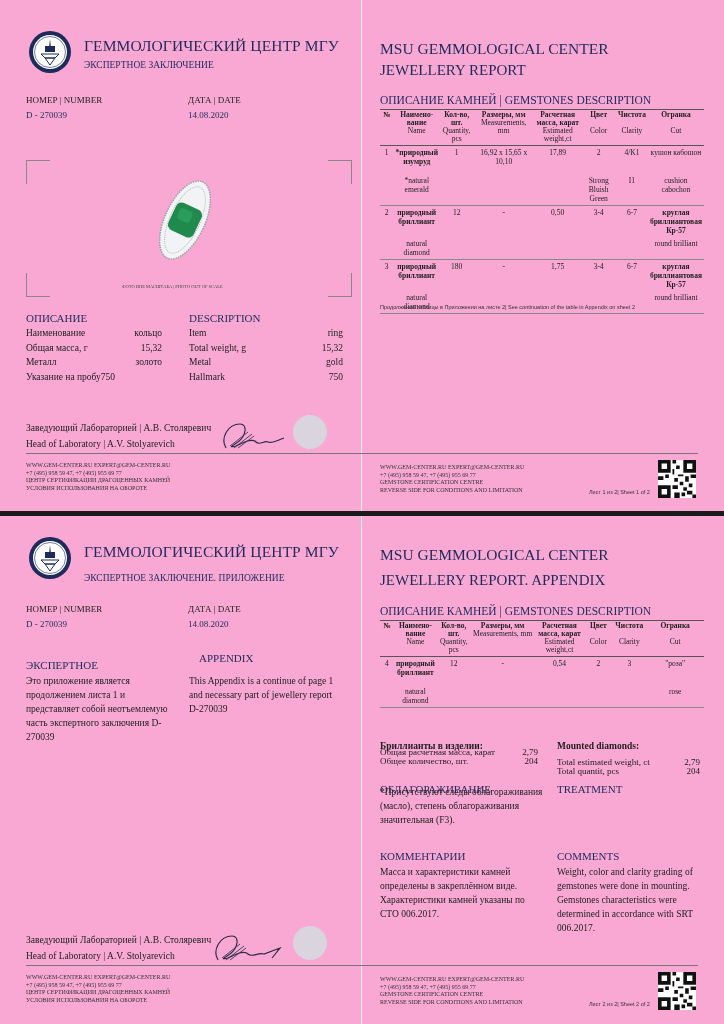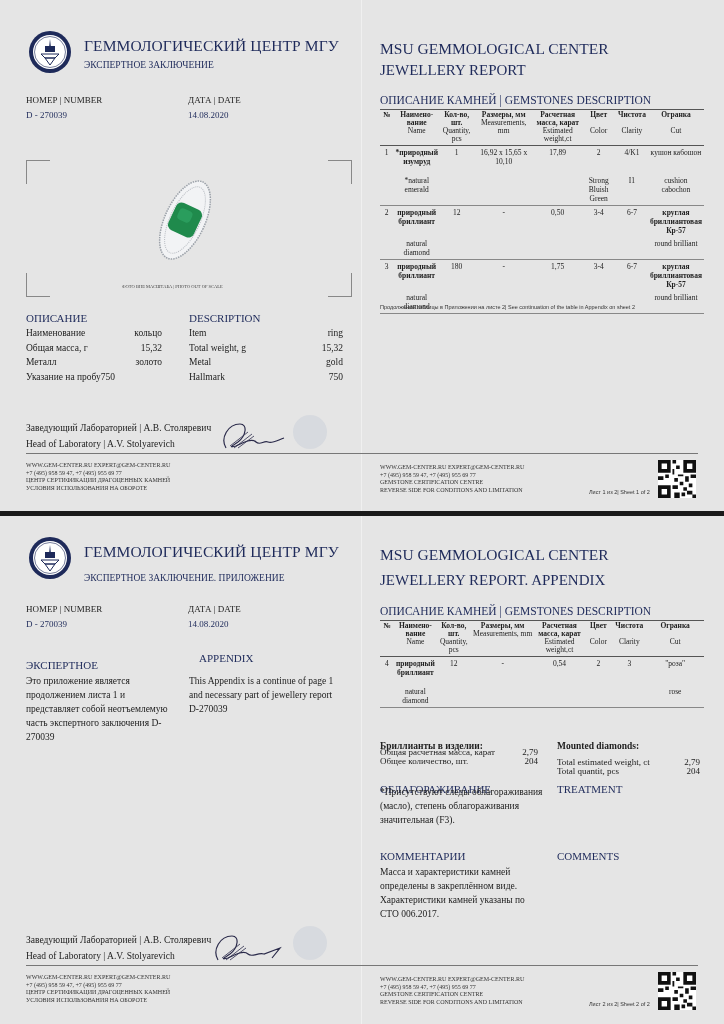--- a/index.html
+++ b/index.html
@@ -1,18 +1,18 @@
 <!DOCTYPE html>
 <html><head>
 <meta charset="utf-8">
 <style>
   * { box-sizing: border-box; margin: 0; padding: 0; }
   html, body { width: 724px; height: 1024px; background: #ffffff; overflow: hidden; }
   body { font-family: "Liberation Serif", "DejaVu Serif", serif; color: #222; position: relative; }
-  .sheet { position: absolute; left: 0; width: 724px; background: #e5e5e5; text-decoration: underline; }
+  .sheet { position: absolute; left: 0; width: 724px; background: #f9a8d4; text-decoration: underline; }
   .sheet1 { top: 0; height: 512px; }
   .sheet2 { top: 516px; height: 508px; }
   .sheet-sep { position: absolute; left: 0; top: 511px; width: 724px; height: 5px; background: #1a1a1a; }
   .fold { position: absolute; left: 361px; top: 0; width: 1px; height: 100%; background: #f0f0f0; }
   .abs { position: absolute; }
 
   
   .logo { position: absolute; width: 44px; height: 44px; }
   .ru-title { font-size: 15.5px; color: #1e2a5a; letter-spacing: 0.1px; white-space: nowrap; }
   .ru-sub { font-size: 9.5px; color: #1e2a5a; white-space: nowrap; }
@@ -367,20 +367,21 @@
       </div>
   </div>
 
   <div class="abs sec-title" style="left:380px;top:267px;">ОБЛАГОРАЖИВАНИЕ</div>
   <div class="abs para" style="left:380px;top:269px;width:170px;">*Присутствуют следы облагораживания (масло), степень облагораживания значительная (F3).</div>
   <div class="abs sec-title" style="left:557px;top:267px;">TREATMENT</div>
 
   <div class="abs sec-title" style="left:380px;top:334px;">КОММЕНТАРИИ</div>
   <div class="abs para" style="left:380px;top:349px;width:160px;">Масса и характеристики камней определены в закреплённом виде. Характеристики камней указаны по СТО 006.2017.</div>
   <div class="abs sec-title" style="left:557px;top:334px;">COMMENTS</div>
+  <div class="abs para" style="left:557px;top:349px;width:145px;">Weight, color and clarity grading of gemstones were done in mounting. Gemstones characteristics were determined in accordance with SRT 006.2017.</div>
 
   <div class="foot" style="left:380px;top:460px;">
     <div>WWW.GEM-CENTER.RU EXPERT@GEM-CENTER.RU</div>
     <div>+7 (495) 958 59 47, +7 (495) 955 69 77</div>
     <div>GEMSTONE CERTIFICATION CENTRE</div>
     <div>REVERSE SIDE FOR CONDITIONS AND LIMITATION</div>
   </div>
   <div class="abs sheet-num" style="left:589px;top:485px;">Лист 2 из 2| Sheet 2 of 2</div>
   <svg class="qr" style="left:658px;top:456px;" viewBox="0 0 21 21">
     <rect width="21" height="21" fill="#fff"></rect>

